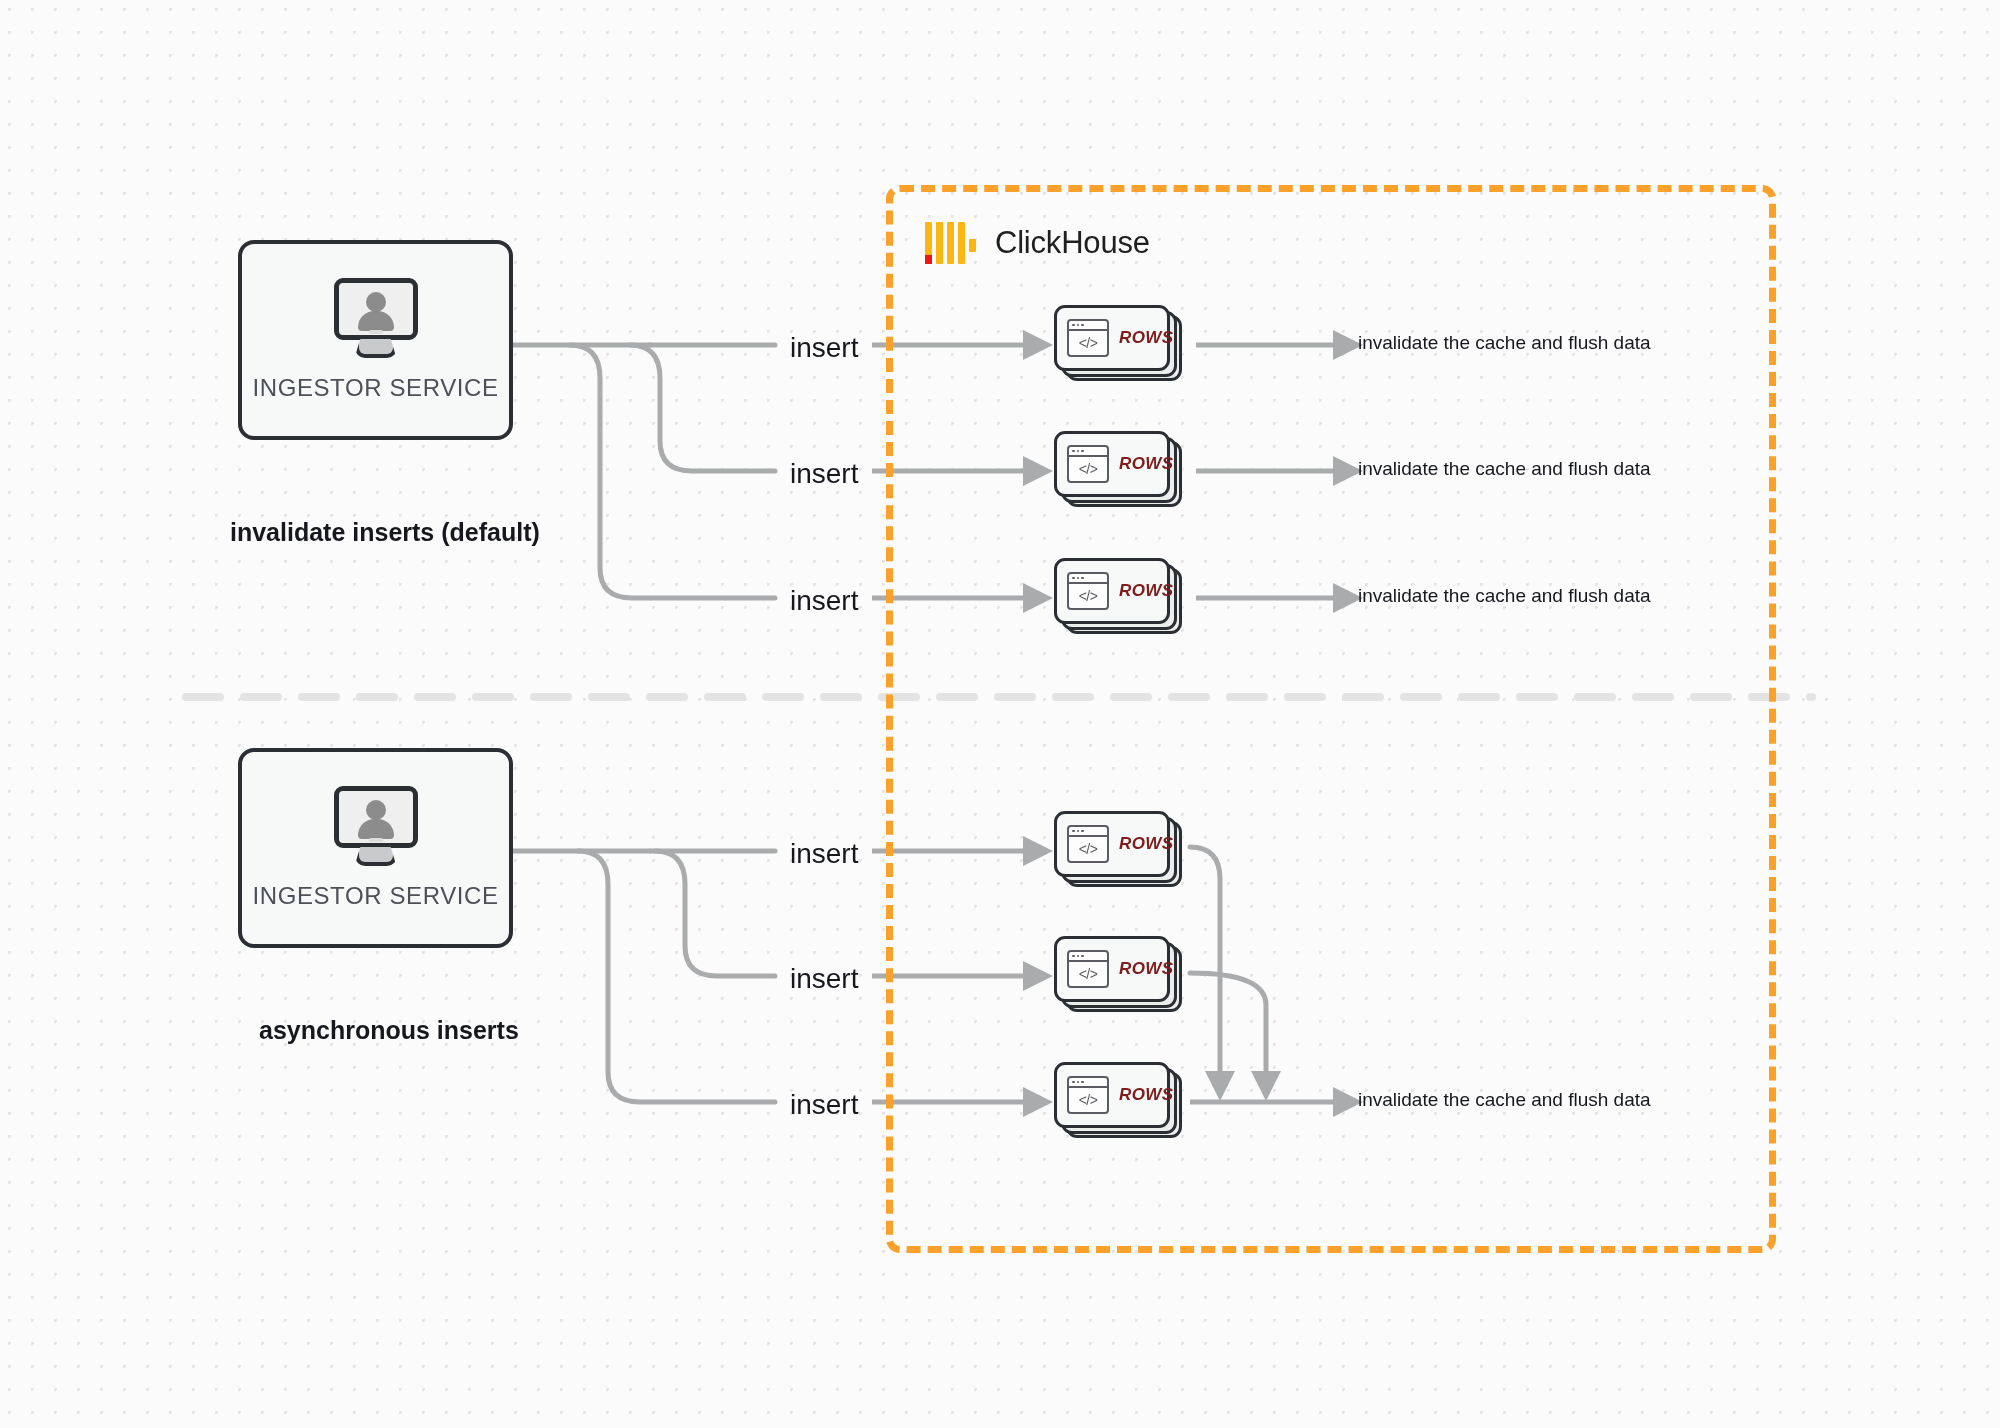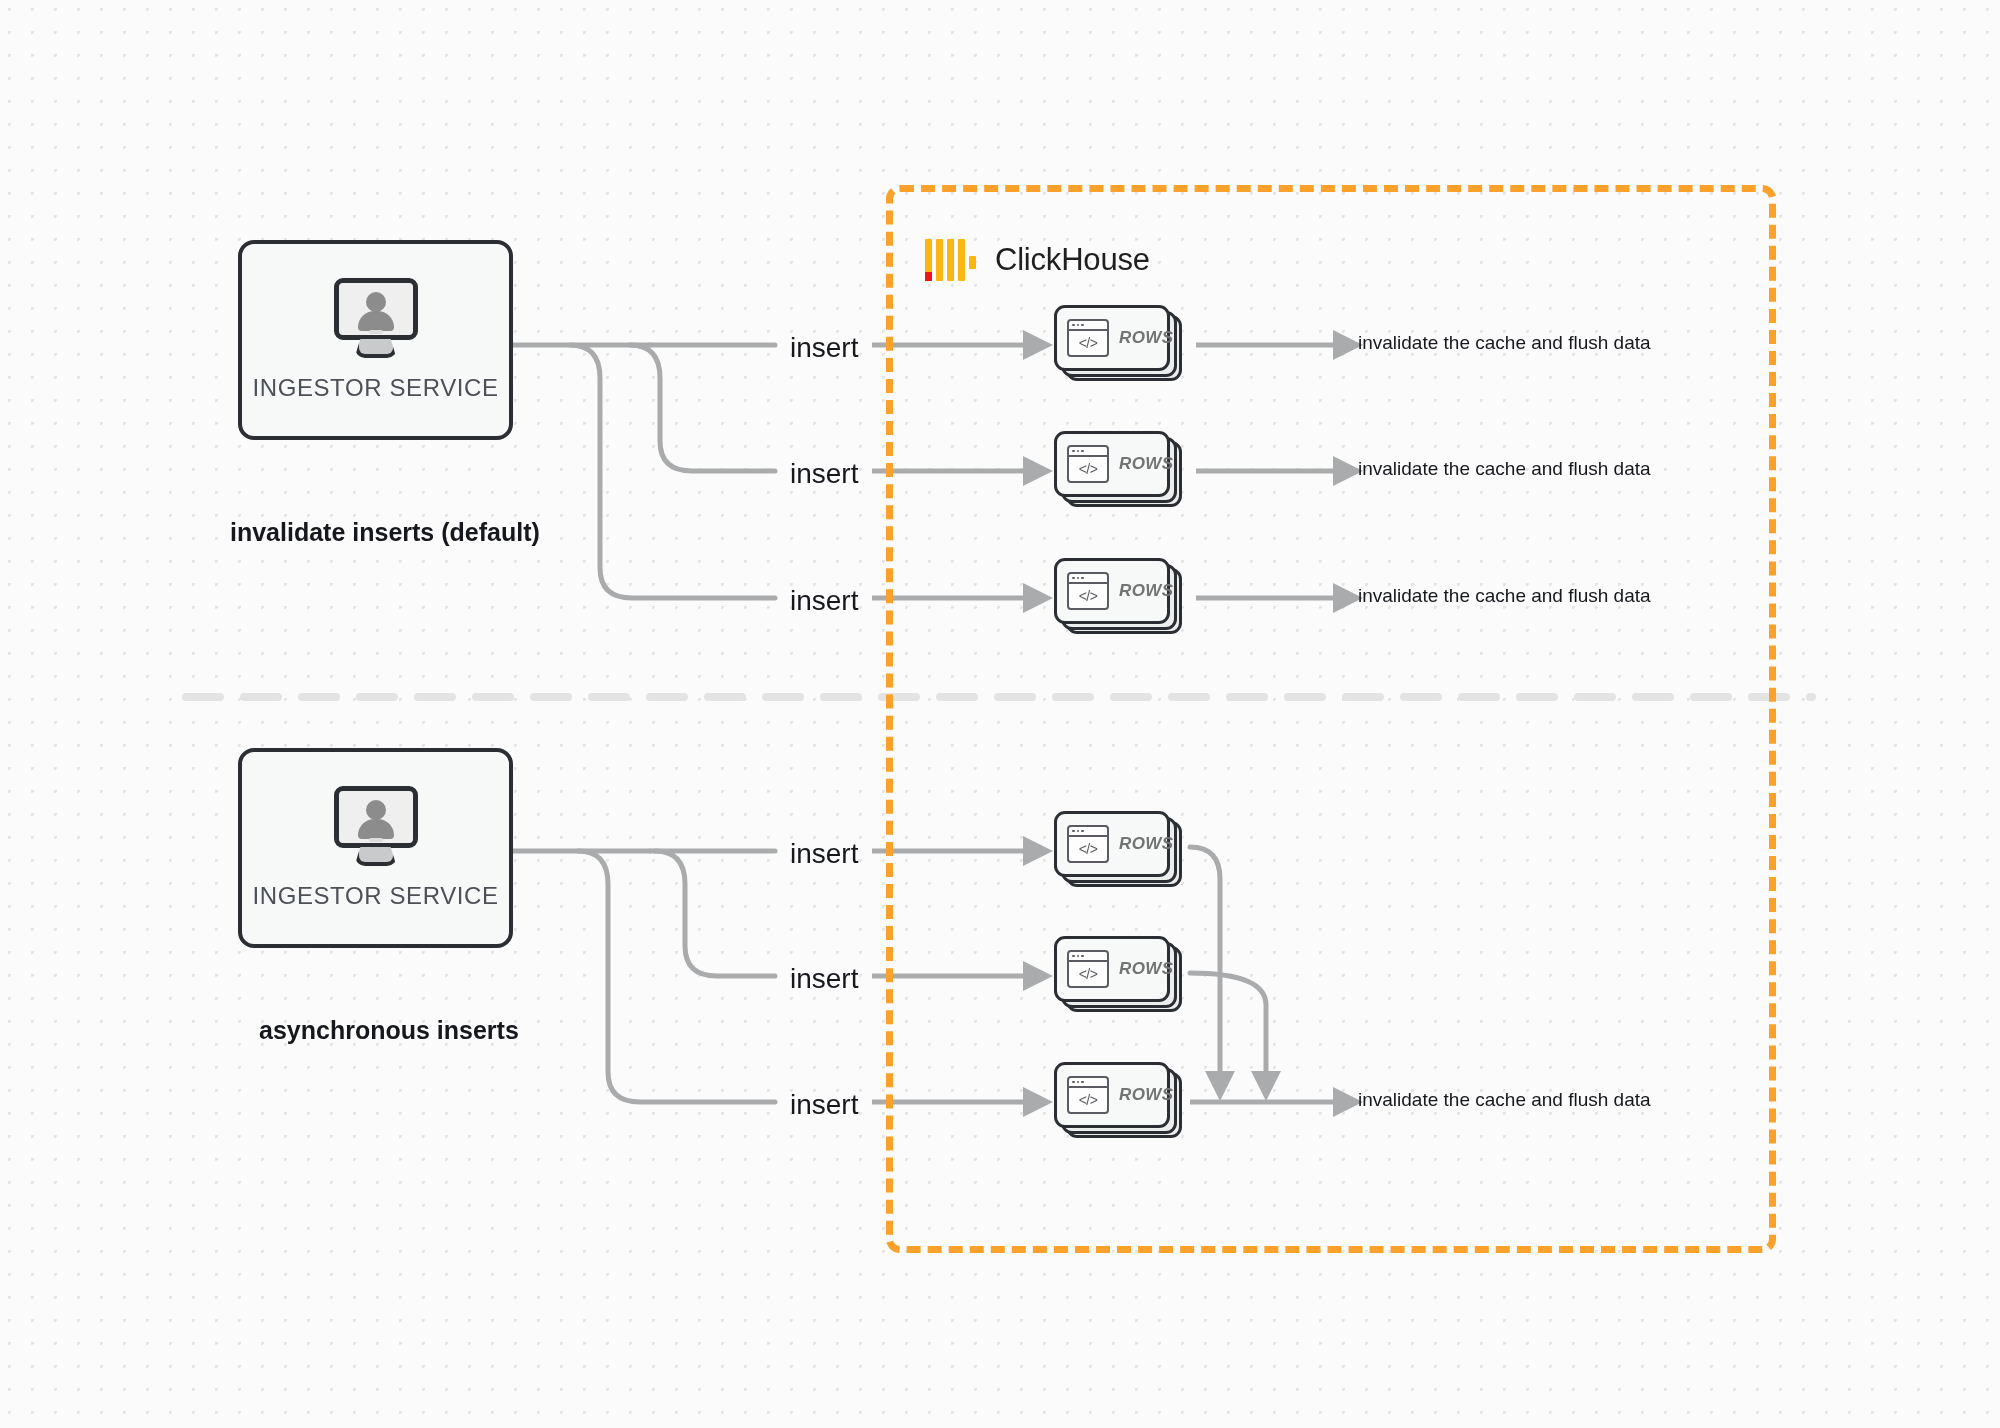--- a/index.html
+++ b/index.html
@@ -45,21 +45,20 @@
     border-radius: 14px;
     box-sizing: border-box;
   }
   .ch-logo {
     position: absolute;
     left: 925px;
     top: 222px;
     display: flex;
     align-items: center;
     gap: 22px;
-    margin-top: 17px;
   }
   .ch-mark {
     position: relative;
     width: 48px;
     height: 42px;
   }
   .ch-mark span.bar {
     position: absolute;
     top: 0;
     width: 7px;
@@ -257,21 +256,21 @@
     font-size: 14px;
     color: #5a5c61;
     font-family: "Liberation Sans", "DejaVu Sans", sans-serif;
     letter-spacing: -0.5px;
   }
   .rows-card .rows-label {
     margin-left: 10px;
     font-size: 17px;
     font-style: italic;
     font-weight: bold;
-    color: #737373;
+    color: #7f1d1d;
     letter-spacing: 0.4px;
   }
 
   
   .flow-text {
     position: absolute;
     font-size: 19px;
     color: #16181d;
     white-space: nowrap;
   }

